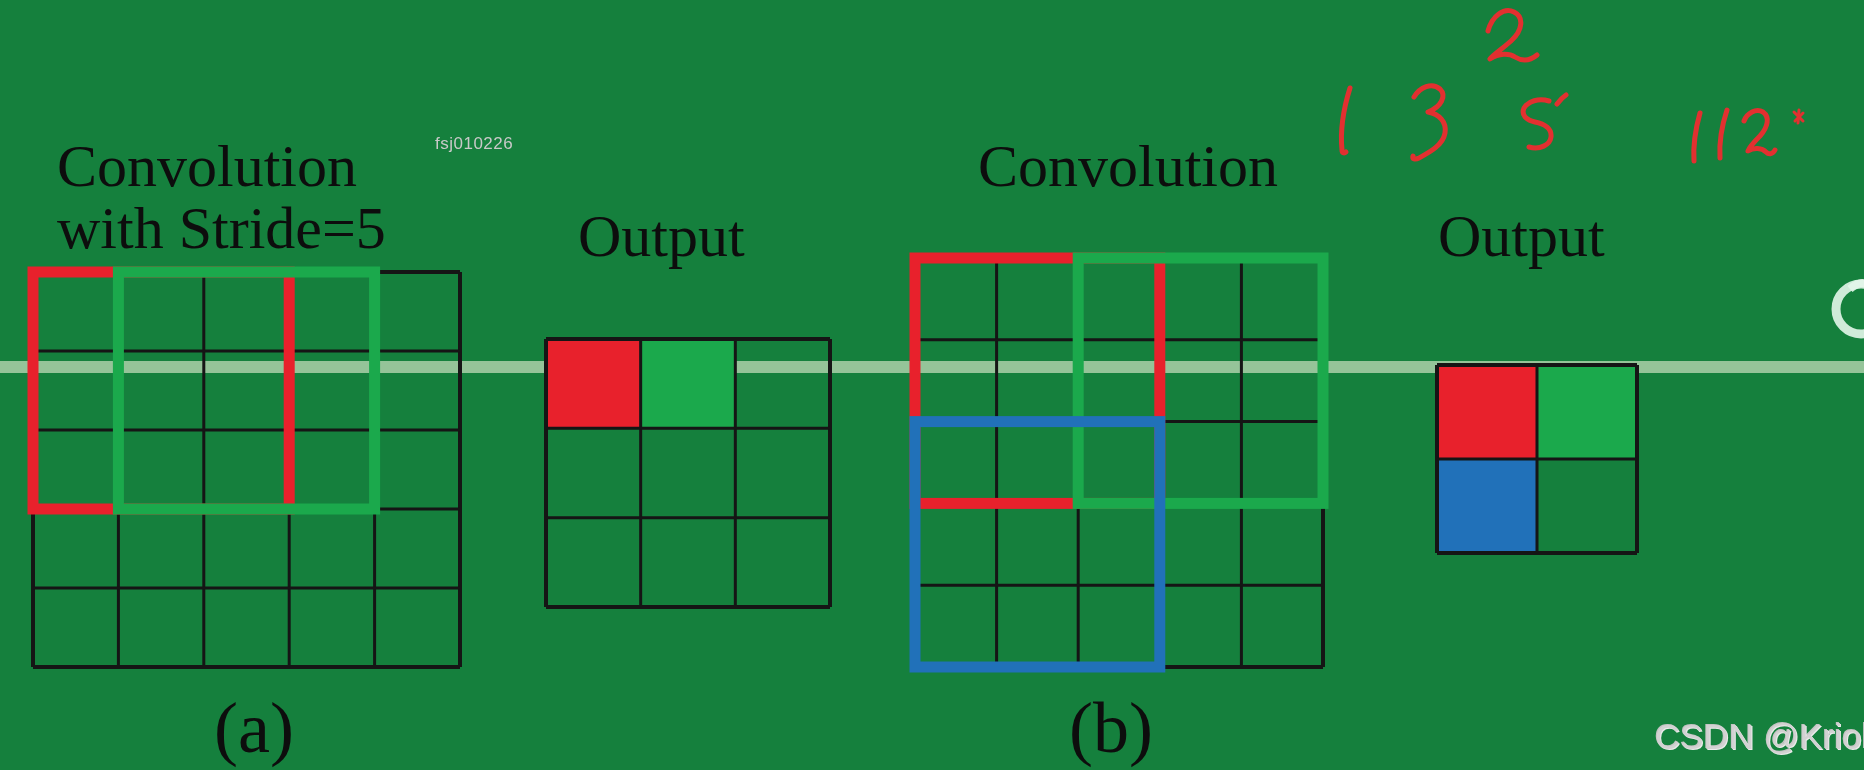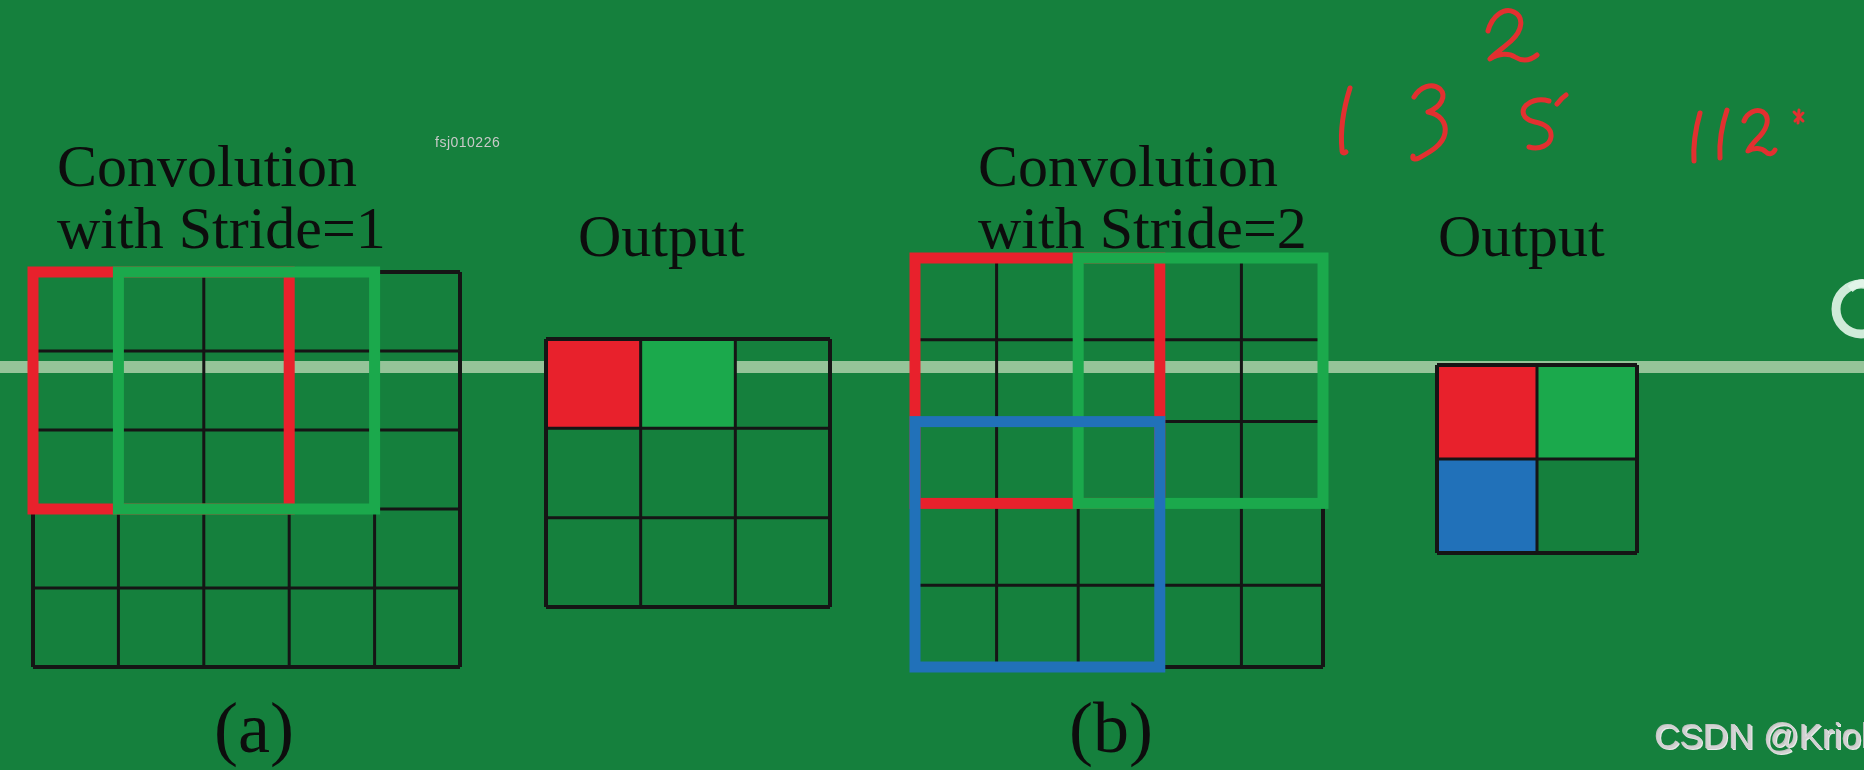--- a/index.html
+++ b/index.html
@@ -10,47 +10,46 @@
   .title{position:absolute;color:#0d0d0d;font-size:60px;line-height:62px;white-space:nowrap;}
   .title-a{left:57px;top:135px;}
   .title-b{left:978px;top:135px;}
   .title-oa{left:578px;top:205px;}
   .title-ob{left:1438px;top:205px;}
   .caption{position:absolute;color:#0d0d0d;font-size:72px;line-height:74px;width:176px;
            text-align:center;}
   .cap-a{left:166px;top:691px;}
   .cap-b{left:1023px;top:691px;}
   .watermark{position:absolute;left:435px;top:134px;font-family:"Liberation Sans",sans-serif;
-             font-size:14px;color:#c9c9c9;letter-spacing:0.5px;}
+             font-size:17px;color:#c9c9c9;letter-spacing:0.5px;}
   .credit{position:absolute;left:1655px;top:717px;font-family:"Liberation Sans",sans-serif;
           font-size:35px;color:#d2d2d2;white-space:nowrap;
           text-shadow:1px 1px 0 #ececec, -1px -1px 0 #c4c4c4;}
   svg.grid{position:absolute;overflow:visible;}
   svg.overlay{position:absolute;left:0;top:0;width:1864px;height:770px;overflow:visible;}
   .hand{fill:none;stroke-width:5;stroke-linecap:round;stroke-linejoin:round;}
 </style>
 </head>
 <body>
 
 <div class="page">
 
   <div class="band"></div>
 
   <div class="title title-a">
     <div>Convolution</div>
-    <div>with Stride=1</div>
+    <div>with Stride=5</div>
   </div>
 
   <div class="watermark">fsj010226</div>
 
   <div class="title title-oa">Output</div>
 
   <div class="title title-b">
     <div>Convolution</div>
-    <div>with Stride=2</div>
   </div>
 
   <div class="title title-ob">Output</div>
 
   <svg class="grid" style="left: 21px; top: 260px; width: 451px; height: 419px;" viewBox="-12 -12 451 419">
       <line x1="0" y1="0" x2="0" y2="395" stroke="#151515" stroke-width="4"></line>
       <line x1="85.4" y1="0" x2="85.4" y2="395" stroke="#151515" stroke-width="3"></line>
       <line x1="170.8" y1="0" x2="170.8" y2="395" stroke="#151515" stroke-width="3"></line>
       <line x1="256.20000000000005" y1="0" x2="256.20000000000005" y2="395" stroke="#151515" stroke-width="3"></line>
       <line x1="341.6" y1="0" x2="341.6" y2="395" stroke="#151515" stroke-width="3"></line>

